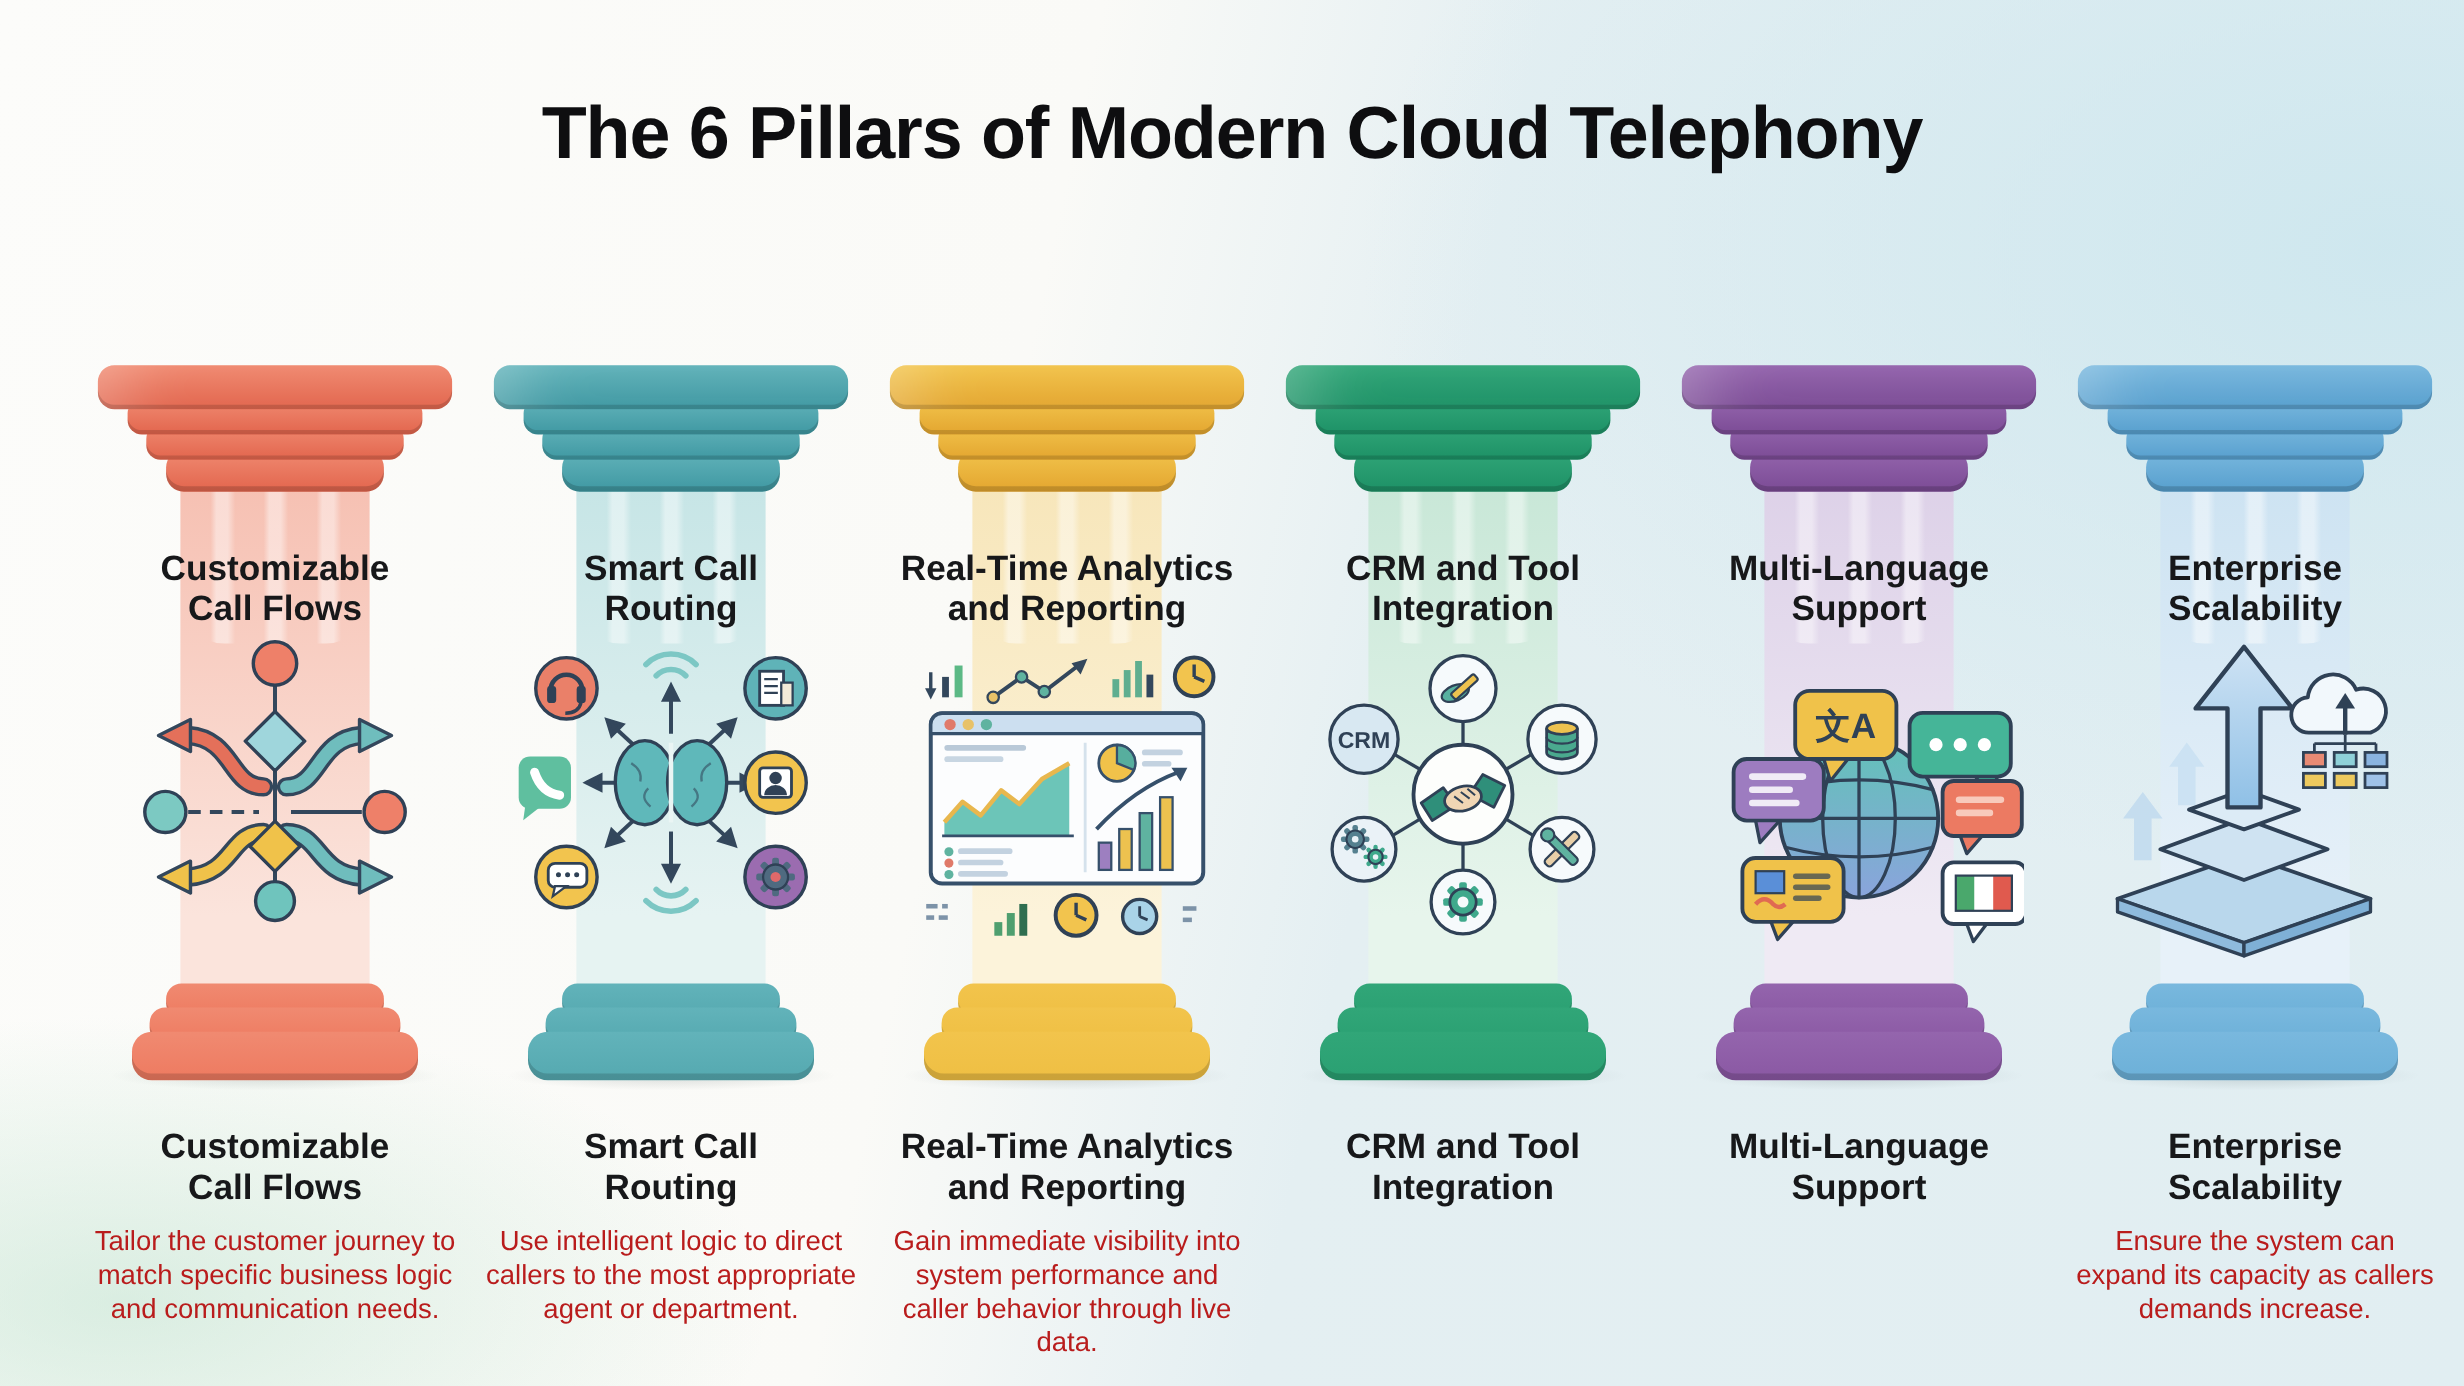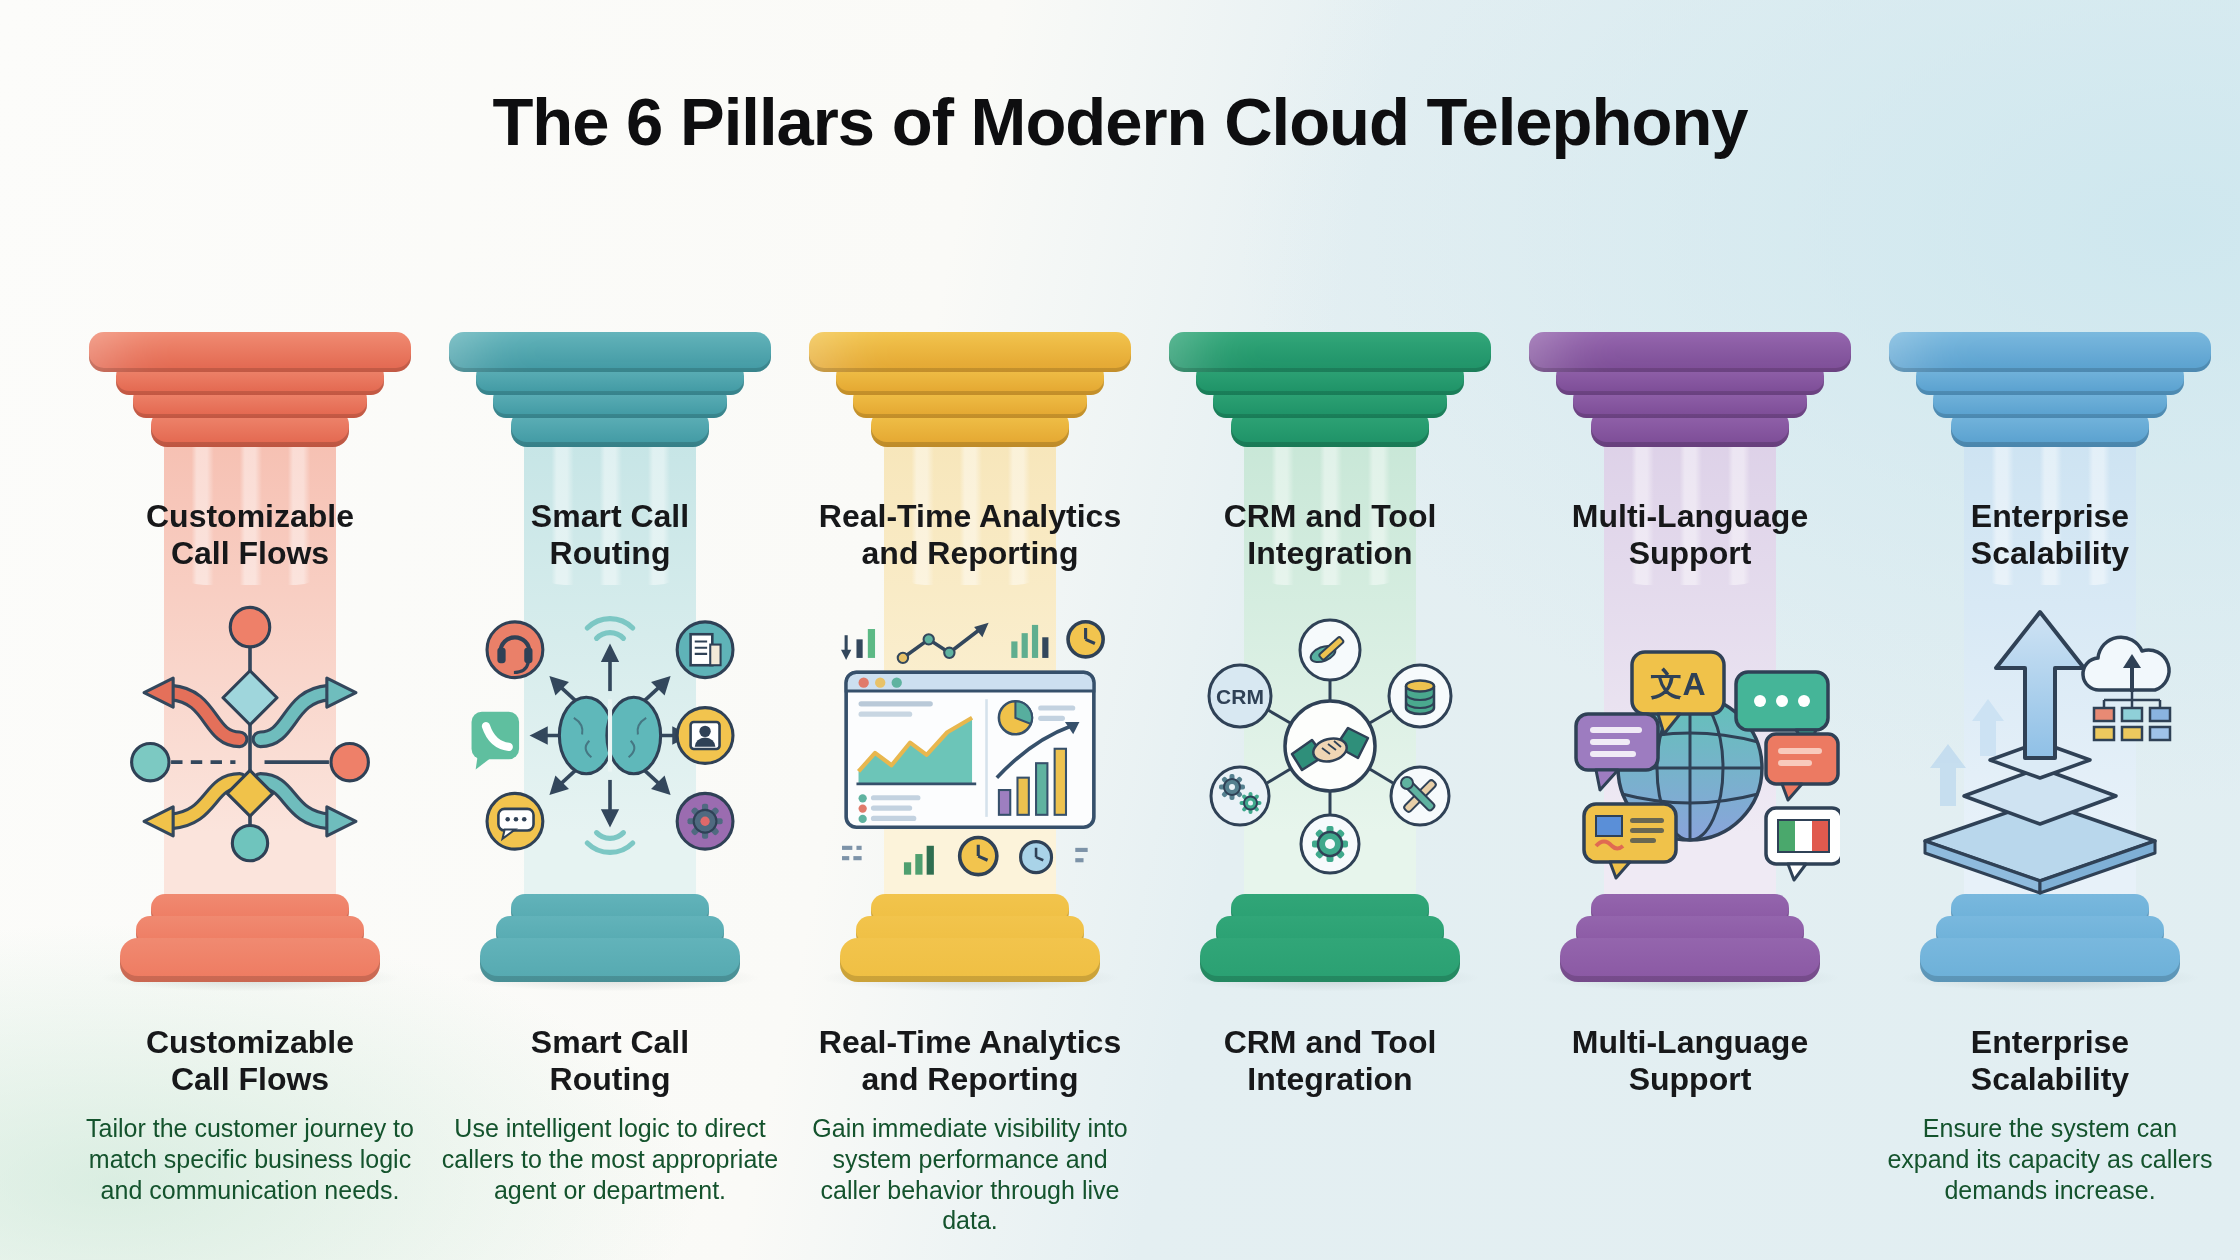--- a/index.html
+++ b/index.html
@@ -44,24 +44,24 @@
   .base2{width:228px;height:32px;border-radius:14px;margin-top:-10px;z-index:3;position:relative;
         background:linear-gradient(180deg,var(--mid),var(--base));box-shadow:inset 0 -4px 0 rgba(0,0,0,.13);}
   .base3{width:260px;height:44px;border-radius:18px;margin-top:-10px;z-index:4;position:relative;
         background:linear-gradient(180deg,var(--mid),var(--base));box-shadow:inset 0 -6px 0 rgba(0,0,0,.15);}
   .shadow{width:312px;height:28px;margin-top:-18px;z-index:0;
         background:radial-gradient(ellipse at center, rgba(40,60,60,.16), transparent 68%);}
   .pillar-name{
     position:absolute;top:166px;left:0;width:100%;z-index:8;text-align:center;
     font-size:32px;font-weight:700;line-height:1.17;color:#17181a;
   }
-  .icon-box{position:absolute;top:264px;left:50%;transform:translateX(-50%);z-index:9;}
+  .icon-box{position:absolute;top:240px;left:50%;transform:translateX(-50%);z-index:9;}
   .caption{margin-top:32px;text-align:center;}
   .caption-title{font-size:32px;font-weight:700;line-height:1.16;color:#17181a;}
-  .caption-desc{margin:15px auto 0;width:338px;font-size:25px;line-height:1.23;color:#14532d;}
+  .caption-desc{margin:15px auto 0;width:338px;font-size:25px;line-height:1.23;color:#b91c1c;}
 </style>
 </head>
 <body>
 
 <h1 class="main-title">The 6 Pillars of Modern Cloud Telephony</h1>
 
 <div class="pillar-row">
 
   <section class="pillar" style="--dark: #e2654d; --mid: #f08a71; --shaft1: #f6c0b2; --shaft2: #fbe4dc; --base: #ee7a60;">
     <div class="pillar-art">

